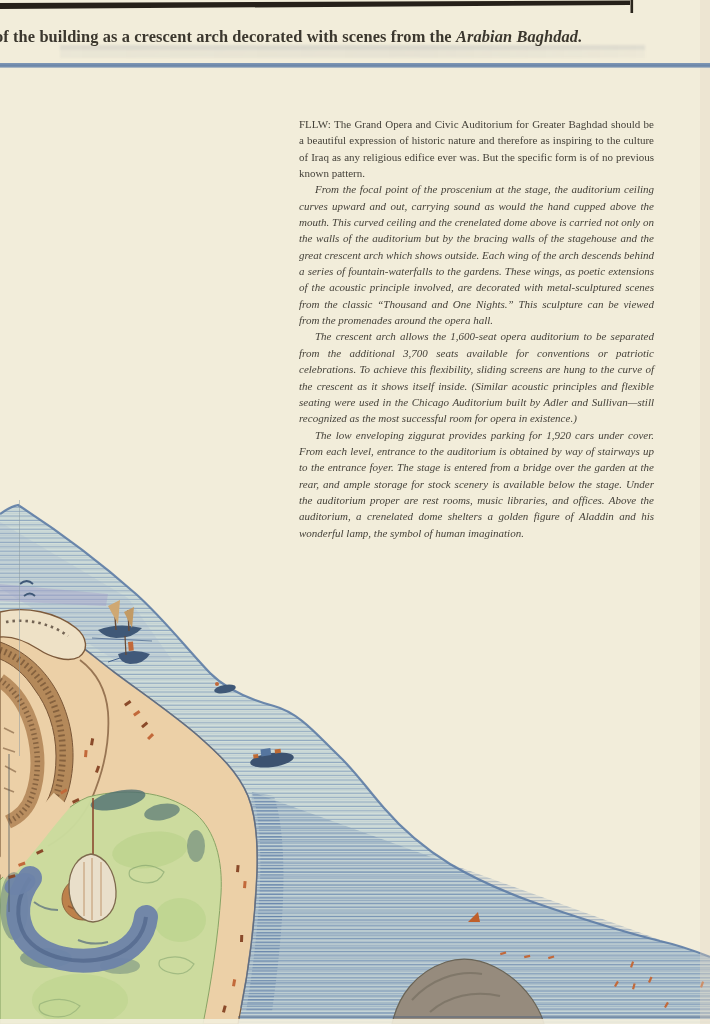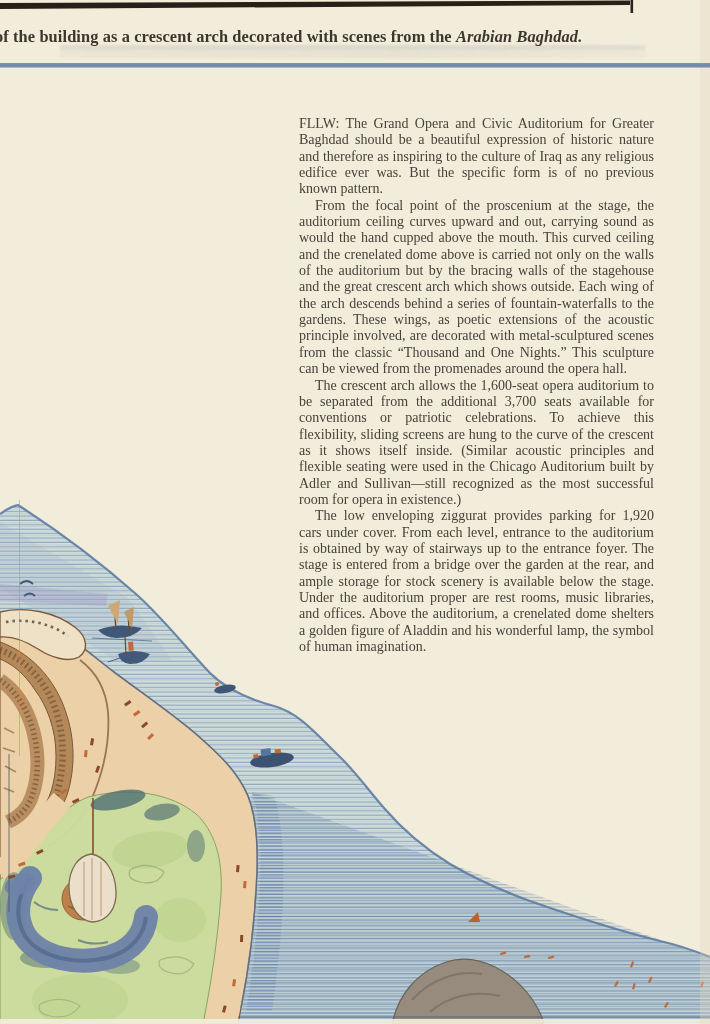--- a/index.html
+++ b/index.html
@@ -9,25 +9,25 @@
     font-family:"Liberation Serif","DejaVu Serif",serif;
   }
   .illus{position:absolute;inset:0;width:710px;height:1024px;display:block;}
   .headline{
     position:absolute;top:27px;left:-5px;white-space:nowrap;
     font-size:16.4px;font-weight:700;color:#3b372e;letter-spacing:.1px;
   }
   .headline .ital{font-style:italic;}
   .article{
     position:absolute;left:299px;top:116px;width:355px;
-    font-size:14px;line-height:16.35px;color:#45423a;
+    font-size:11px;line-height:16.35px;color:#45423a;
     text-align:justify;
   }
   .article p{margin:0;}
-  .article p + p{text-indent:16px;}
+  .article p + p{text-indent:16px;font-style:italic;}
   .ghost{
     position:absolute;left:60px;top:45px;width:585px;height:13px;
     background:
       linear-gradient(to bottom, rgba(120,130,150,.10) 35%, rgba(120,130,150,0) 36%),
       linear-gradient(to right, rgba(120,130,150,.06), rgba(120,130,150,.09) 60%, rgba(120,130,150,.04));
     filter:blur(1.2px);
   }
 </style>
 </head>
 <body>

